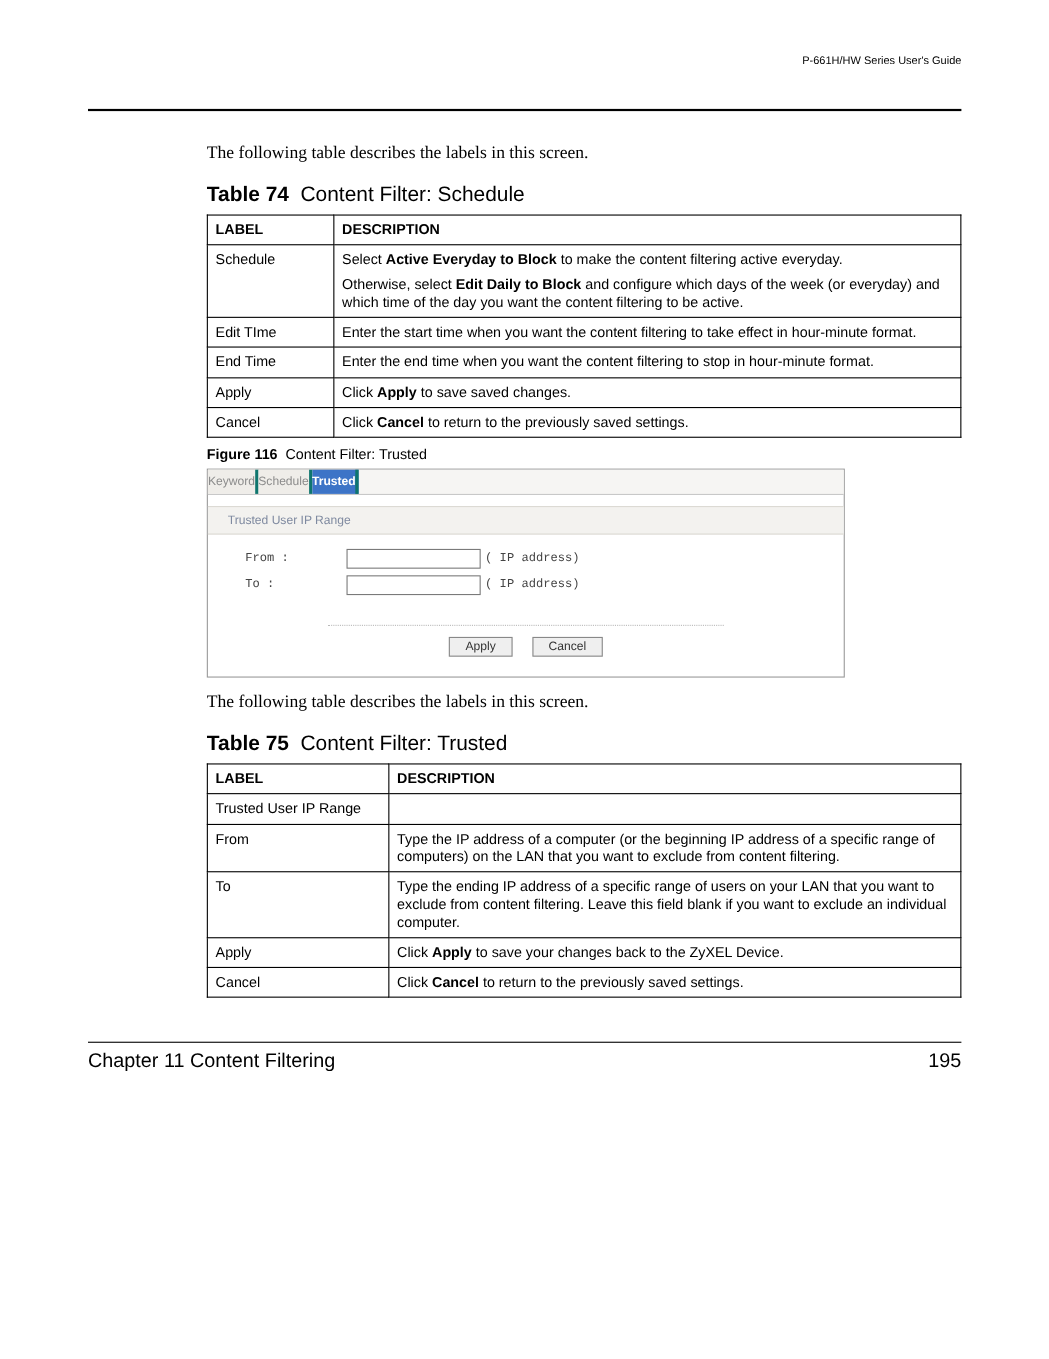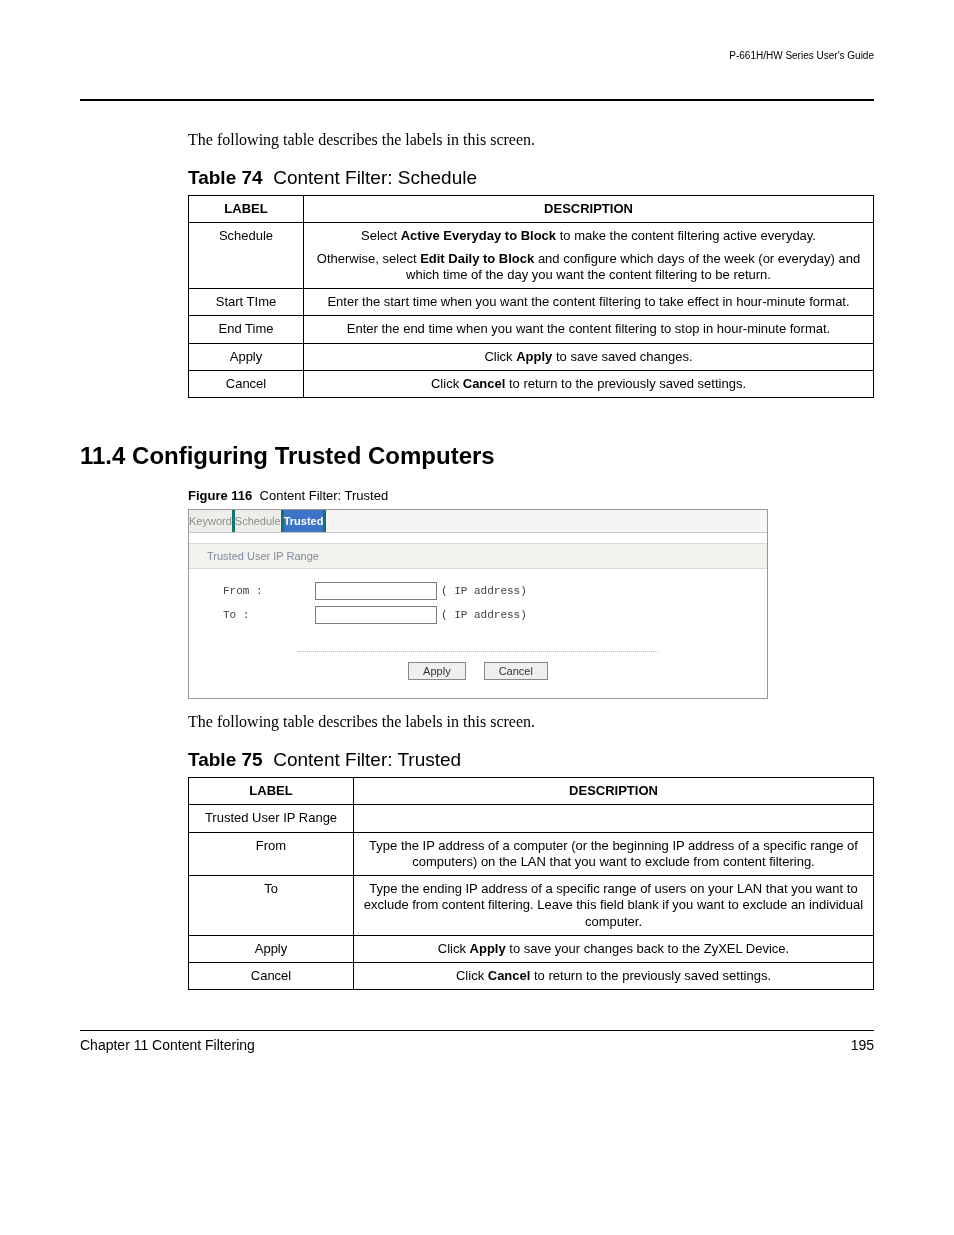--- a/index.html
+++ b/index.html
@@ -37,21 +37,21 @@
   .table-caption b { font-weight: bold; }
   table.desc-table {
     border-collapse: collapse;
     margin-left: 108px;
     width: calc(100% - 108px);
     font-size: 13px;
   }
   table.desc-table th, table.desc-table td {
     border: 1px solid #000;
     padding: 5px 7px;
-    text-align: center;
+    text-align: left;
     vertical-align: top;
     line-height: 1.25;
   }
   table.desc-table th {
     font-weight: bold;
   }
   .section-heading {
     font-size: 24px;
     font-weight: bold;
     margin: 44px 0 18px 0;
@@ -139,21 +139,21 @@
     color: #333;
   }
   .footer-rule {
     border: none;
     border-top: 1px solid #000;
     margin: 40px 0 6px 0;
   }
   .running-footer {
     display: flex;
     justify-content: space-between;
-    font-size: 14px;
+    font-size: 18px;
   }
   .desc-cell p { margin: 0 0 6px 0; }
   .desc-cell p:last-child { margin-bottom: 0; }
 </style>
 </head>
 <body>
 
 <div class="page">
 
   <div class="running-header">P-661H/HW Series User's Guide</div>
@@ -168,43 +168,42 @@
   <table class="desc-table">
     <tbody>
         <tr>
       <th style="width:115px">LABEL</th>
       <th>DESCRIPTION</th>
     </tr>
     <tr>
       <td>Schedule</td>
       <td class="desc-cell">
         <p><span>Select </span><b>Active Everyday to Block</b><span> to make the content filtering active everyday.</span></p>
-        <p><span>Otherwise, select </span><b>Edit Daily to Block</b><span> and configure which days of the week (or everyday) and which time of the day you want the content filtering to be return.</span></p>
+        <p><span>Otherwise, select </span><b>Edit Daily to Block</b><span> and configure which days of the week (or everyday) and which time of the day you want the content filtering to be active.</span></p>
       </td>
     </tr>
     <tr>
-      <td>Start TIme</td>
+      <td>Edit TIme</td>
       <td>Enter the start time when you want the content filtering to take effect in hour-minute format.</td>
     </tr>
     <tr>
       <td>End Time</td>
       <td>Enter the end time when you want the content filtering to stop in hour-minute format.</td>
     </tr>
     <tr>
       <td>Apply</td>
       <td><span>Click </span><b>Apply</b><span> to save saved changes.</span></td>
     </tr>
     <tr>
       <td>Cancel</td>
       <td><span>Click </span><b>Cancel</b><span> to return to the previously saved settings.</span></td>
     </tr>
   </tbody>
     </table>
 
-  <h2 class="section-heading">11.4  Configuring Trusted Computers</h2>
 
 
   <div class="fig-caption">
     <b>Figure 116</b>&nbsp;&nbsp;<span>Content Filter: Trusted</span>
   </div>
 
   <div class="fig-frame">
     <div class="fig-tabs">
       <div class="fig-tab">Keyword</div>
       <div class="fig-tab">Schedule</div>

